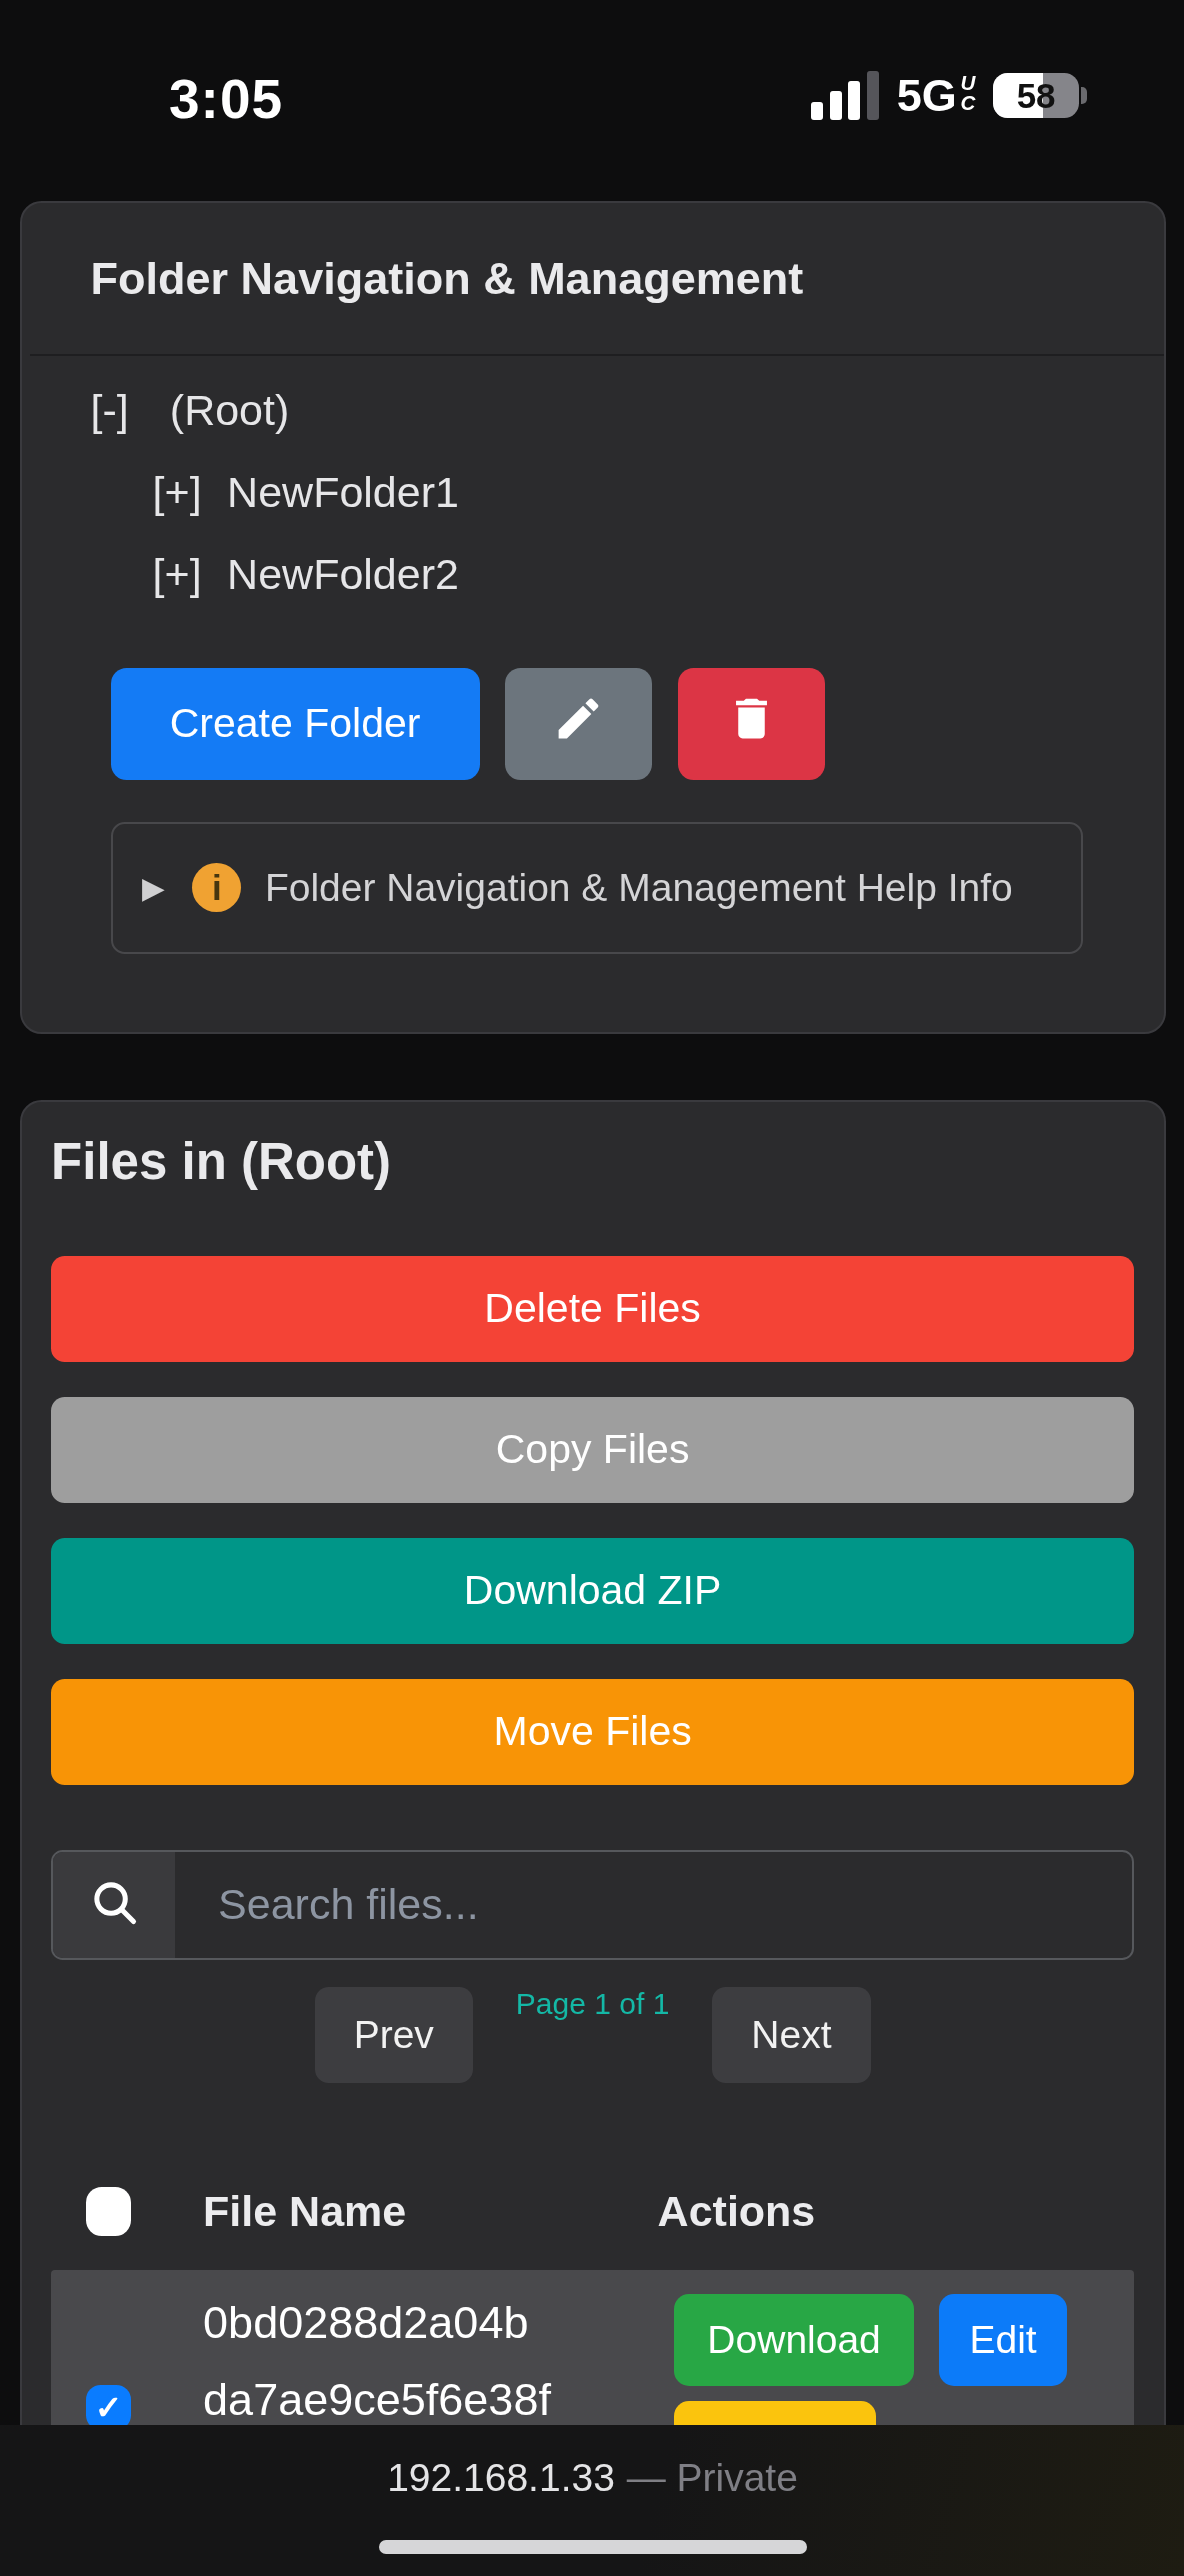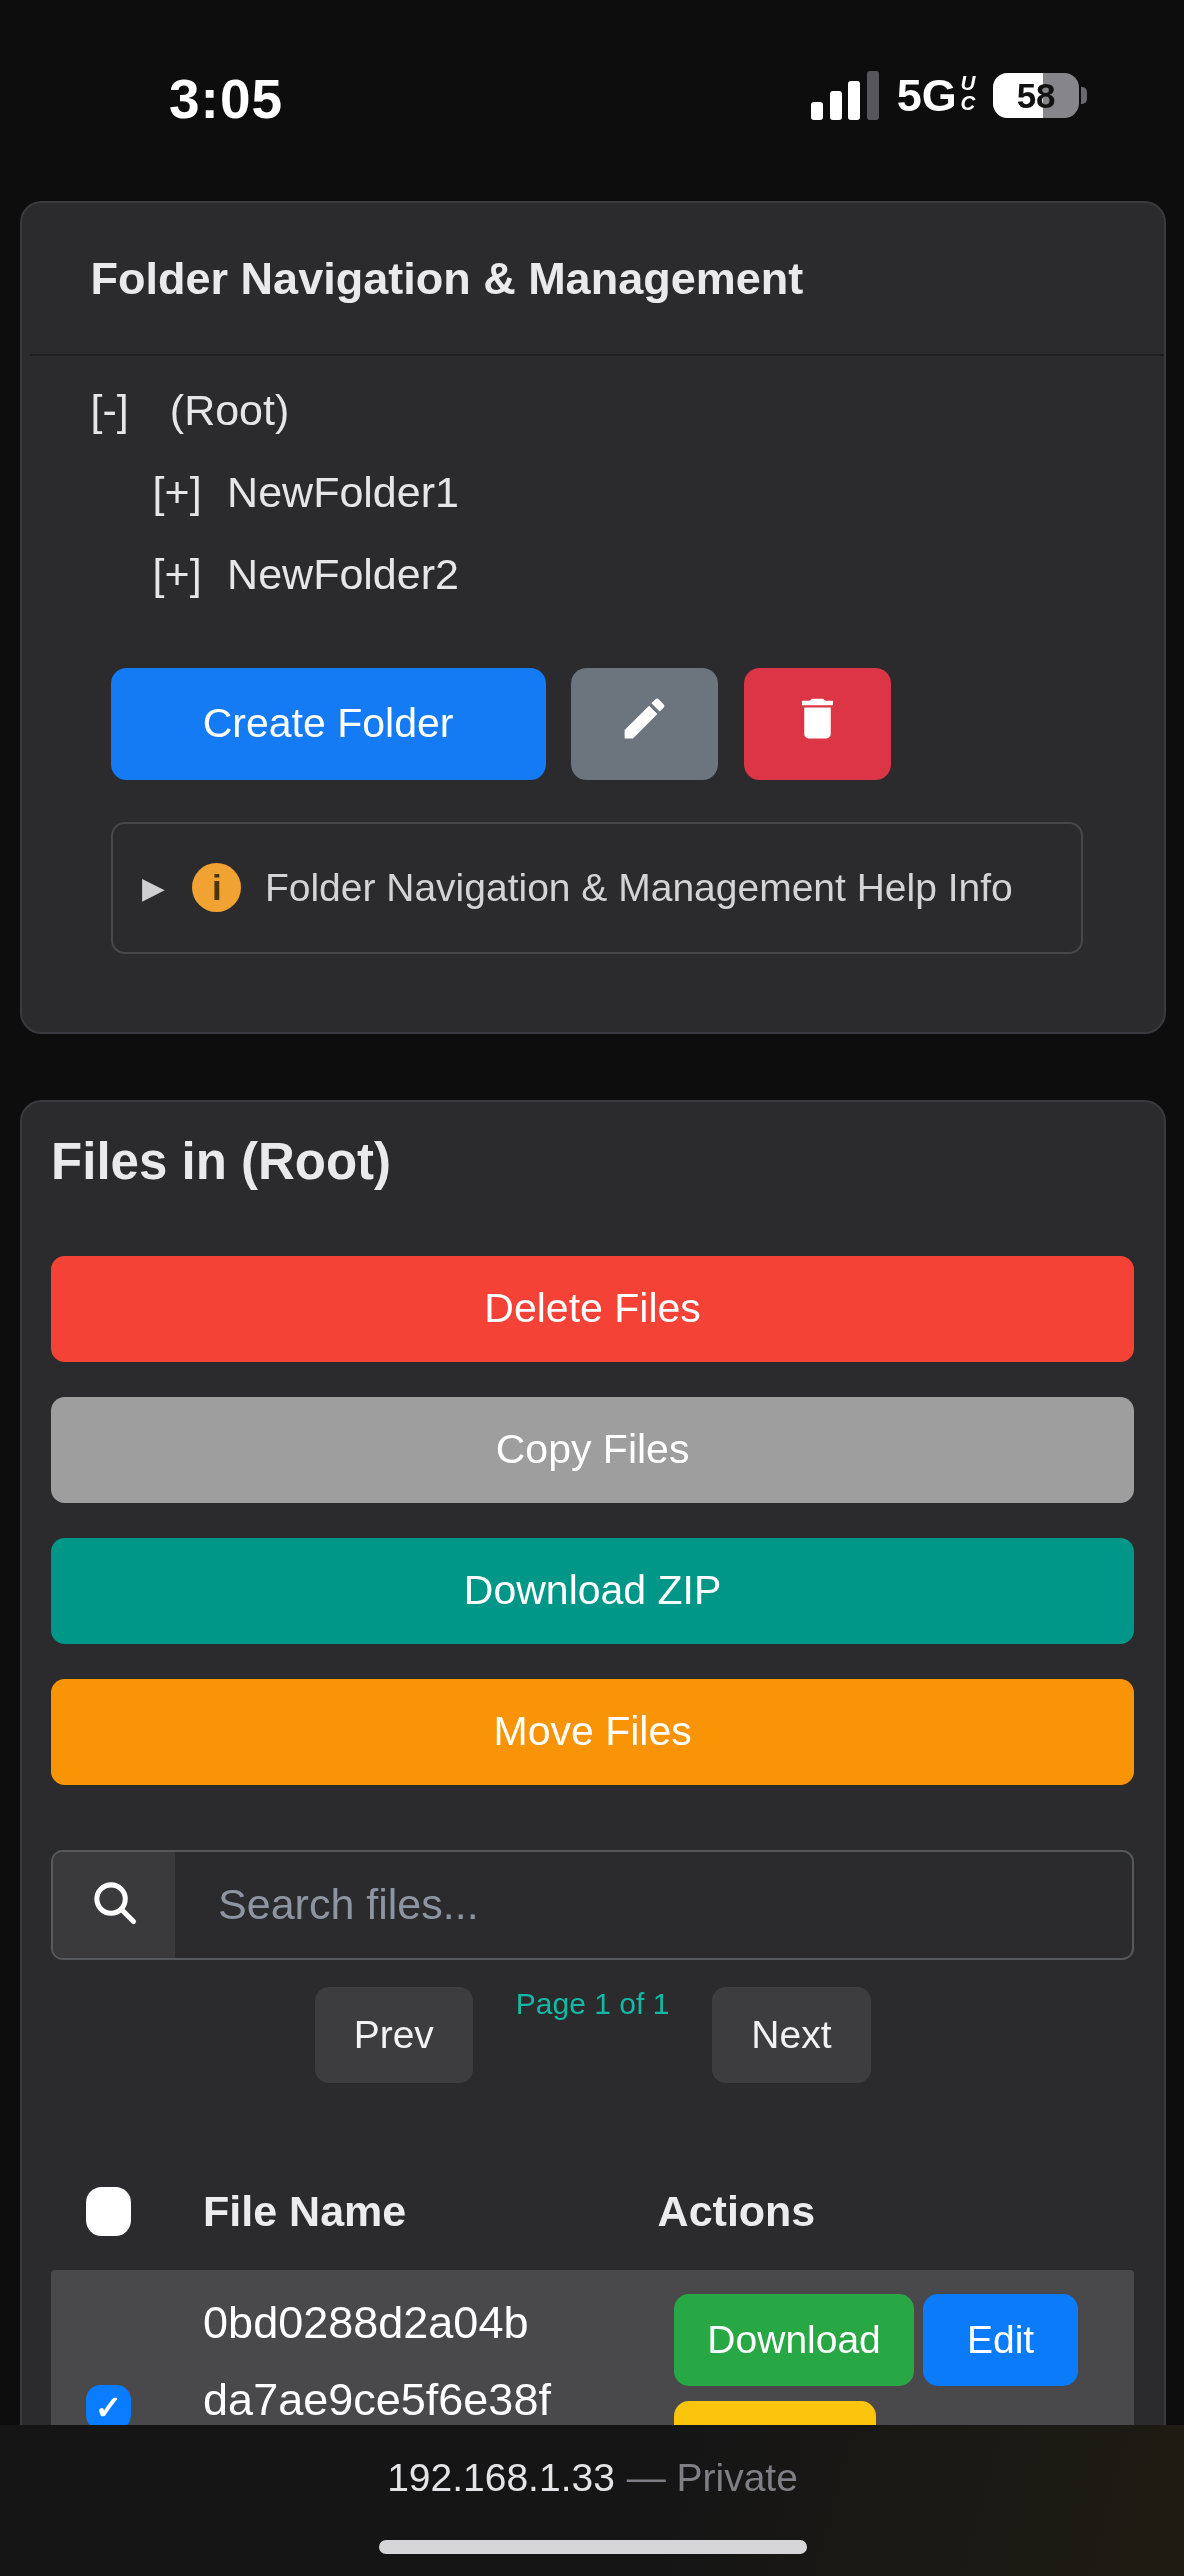--- a/index.html
+++ b/index.html
@@ -37,21 +37,21 @@
                border-bottom:2px solid #1e1e20; font-size:45px; font-weight:700; color:#eaeaec; }
   .tree { margin-top:29.5px; padding-left:61px; font-size:43px; color:#e6e6e8; }
   .tree-item { display:flex; margin-bottom:33px; line-height:49px; }
   .tree-item.indent { padding-left:62px; }
   .tree-prefix { margin-right:25.5px; }
   .tree-item.root .tree-prefix { margin-right:41px; }
   .btn-row { display:flex; margin:69px 0 0 81px; gap:25.5px; }
   .btn { border:none; border-radius:15.7px; color:#fff; font-size:41px;
          display:flex; align-items:center; justify-content:center; cursor:pointer;
          font-family:inherit; }
-  .create-btn { width:435px; height:112px; }
+  .create-btn { width:369px; height:112px; }
   .icon-btn { width:147px; height:112px; }
   .help-box { margin:42px 81px 0 81px; height:132px; border:2px solid #48484b; border-radius:13.8px;
               display:flex; align-items:center; padding-left:29.5px; cursor:pointer; }
   .disclosure { font-size:29.5px; color:#cfcfd1; margin-right:27.5px; }
   .info-badge { width:49px; height:49px; border-radius:50%; background:#f0a232; color:#46360f;
                 font-weight:700; font-size:35px; display:flex; align-items:center; justify-content:center;
                 margin-right:23.6px; flex:0 0 auto; }
   .help-label { font-size:39px; color:#d4d4d6; }
 
   
@@ -79,21 +79,21 @@
               display:grid; grid-template-columns:88px 491px 1fr; }
   .row-check-cell { display:flex; align-items:center; }
   .row-check { width:45px; height:45px; border-radius:14.7px; margin-left:35px; cursor:pointer;
                display:flex; align-items:center; justify-content:center;
                font-size:33px; font-weight:700; color:#fff; }
   .file-name-cell { padding:13.8px 0 0 64px; font-size:45px; line-height:77px; color:#fff; }
   .row-actions { position:relative; }
   .small-btn { position:absolute; border:none; border-radius:15px; color:#fff; font-size:39px;
                display:flex; align-items:center; justify-content:center; cursor:pointer; font-family:inherit; }
   .dl-btn   { top:24.6px; left:44px;  width:240px; height:92px; }
-  .edit-btn { top:24.6px; left:293px; width:155px; height:92px; }
+  .edit-btn { top:24.6px; left:309px; width:128px; height:92px; }
   .cut-btn  { top:131px; left:44px; width:202px; height:92px; }
 
   
   .browser-bar { position:absolute; left:0; right:0; top:2425px; height:151px; z-index:9;
                  background:linear-gradient(105deg,#151516 55%, #1e1c12 100%); }
   .address { margin-top:31px; text-align:center; font-size:39px; color:#e4e4e6; }
   .address .privacy { color:#7f7f85; margin-left:11.8px; }
   .home-indicator { position:absolute; left:50%; transform:translateX(-50%); bottom:21.6px;
                     width:428px; height:14.7px; border-radius:7.9px; background:#d6d6d8; cursor:pointer; }
 </style>

